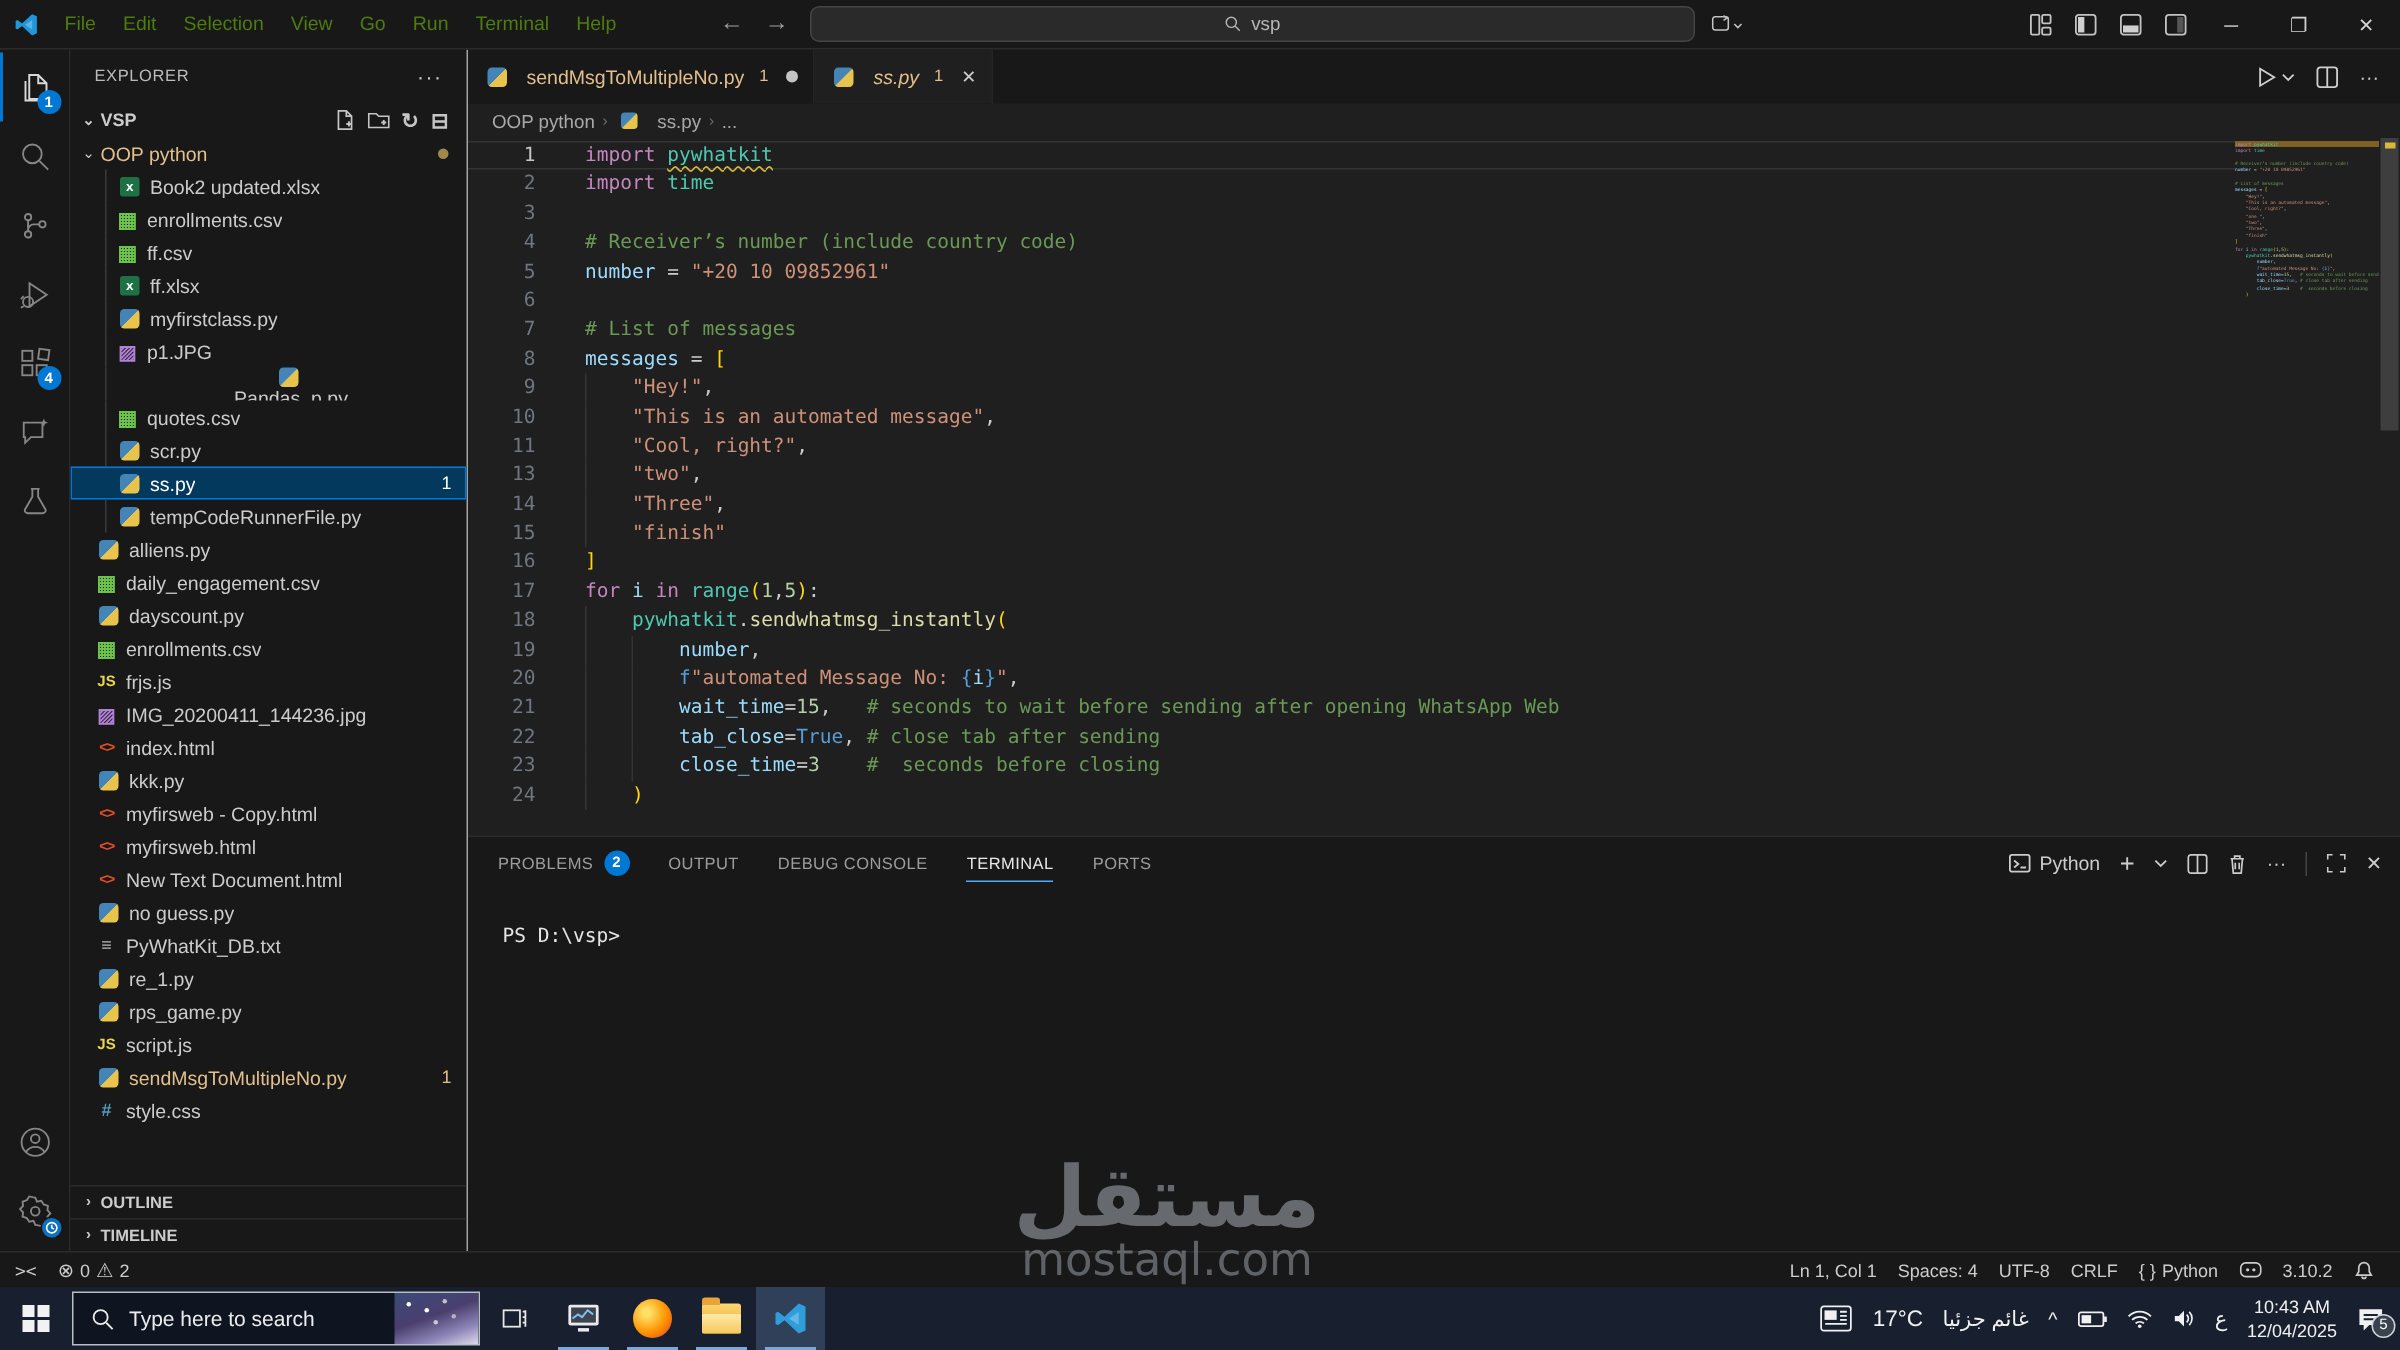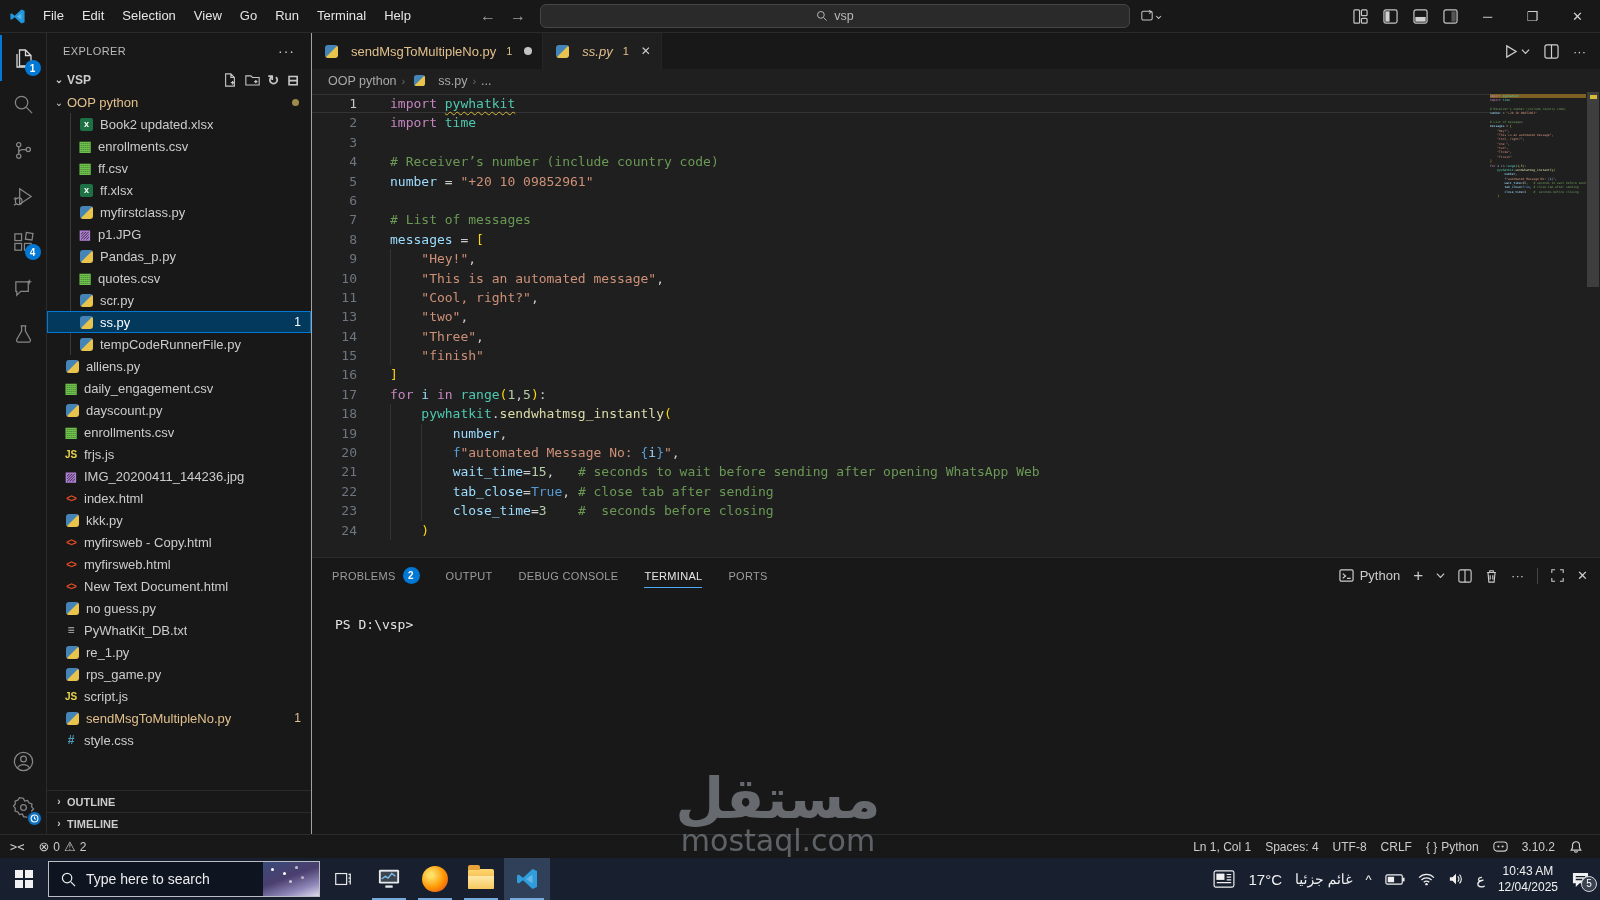--- a/index.html
+++ b/index.html
@@ -3,21 +3,21 @@
 <meta charset="utf-8">
 <style>
 *{margin:0;padding:0;box-sizing:border-box}
 html,body{width:1600px;height:900px;overflow:hidden}
 body{position:relative;background:#1f1f1f;font-family:"Liberation Sans",sans-serif;color:#ccc;font-size:13px;-webkit-font-smoothing:antialiased}
 svg{display:block}
 
 
 .titlebar{height:33px;background:#181818;display:flex;align-items:center;border-bottom:1px solid #2b2b2b;position:relative;z-index:5}
 .vslogo{width:34px;display:flex;justify-content:center}
-.menu-item{padding:0 9px;height:22px;line-height:22px;color:#e5e5e5;border-radius:4px;font-size:13px;cursor:default}
+.menu-item{padding:0 9px;height:22px;line-height:22px;color:#4d7c0f;border-radius:4px;font-size:13px;cursor:default}
 .nav-arrows{display:flex;gap:14px;margin:0 14px 0 60px;color:#9d9d9d;font-size:16px}
 .cmd-center{flex:0 0 590px;height:24px;background:#2a2a2a;border:1px solid #454545;border-radius:6px;display:flex;align-items:center;justify-content:center;gap:6px;color:#b7b7b7;font-size:12.5px;margin-right:8px}
 .tb-right{margin-left:auto;display:flex;align-items:center;height:100%}
 .tb-icon{width:30px;height:100%;display:flex;align-items:center;justify-content:center;color:#c3c3c3}
 .win-btn{width:45px;height:100%;display:flex;align-items:center;justify-content:center;color:#d0d0d0;font-size:13px}
 
 
 .main{position:absolute;top:33px;left:0;right:0;bottom:66px;display:flex}
 .activitybar{width:47px;background:#181818;border-right:1px solid #2b2b2b;display:flex;flex-direction:column;align-items:center;padding-top:2px}
 .ab-item{width:47px;height:46px;display:flex;align-items:center;justify-content:center;position:relative;color:#868686}
@@ -320,21 +320,21 @@
         <div class="trow" style="padding-left: 30px;">
           <span class="guide"></span>
           <span class="fi py"></span>
           <span class="lbl">myfirstclass.py</span>
         </div>
         <div class="trow" style="padding-left: 30px;">
           <span class="guide"></span>
           <span class="fi img">▨</span>
           <span class="lbl">p1.JPG</span>
         </div>
-        <div class="trow" style="padding-left: 30px;">
+        <div class="trow" style="padding-left: 30px; flex-direction: column;">
           <span class="guide"></span>
           <span class="fi py"></span>
           <span class="lbl">Pandas_p.py</span>
         </div>
         <div class="trow" style="padding-left: 30px;">
           <span class="guide"></span>
           <span class="fi csv">▦</span>
           <span class="lbl">quotes.csv</span>
         </div>
         <div class="trow" style="padding-left: 30px;">

